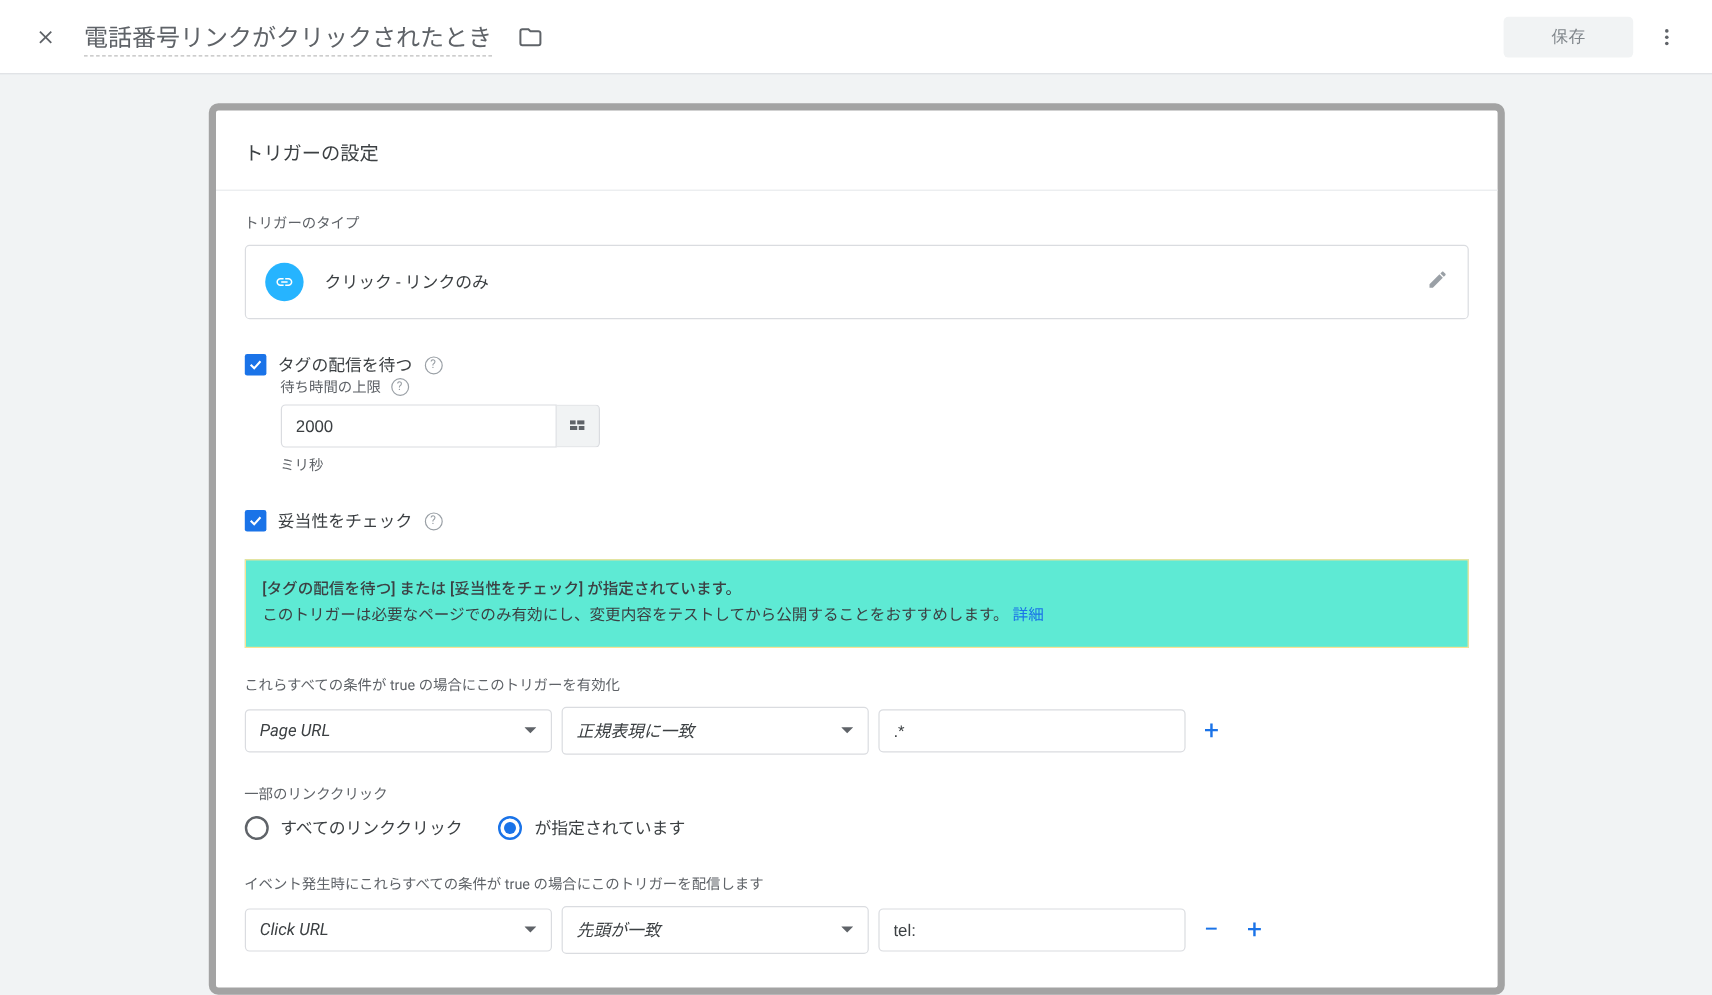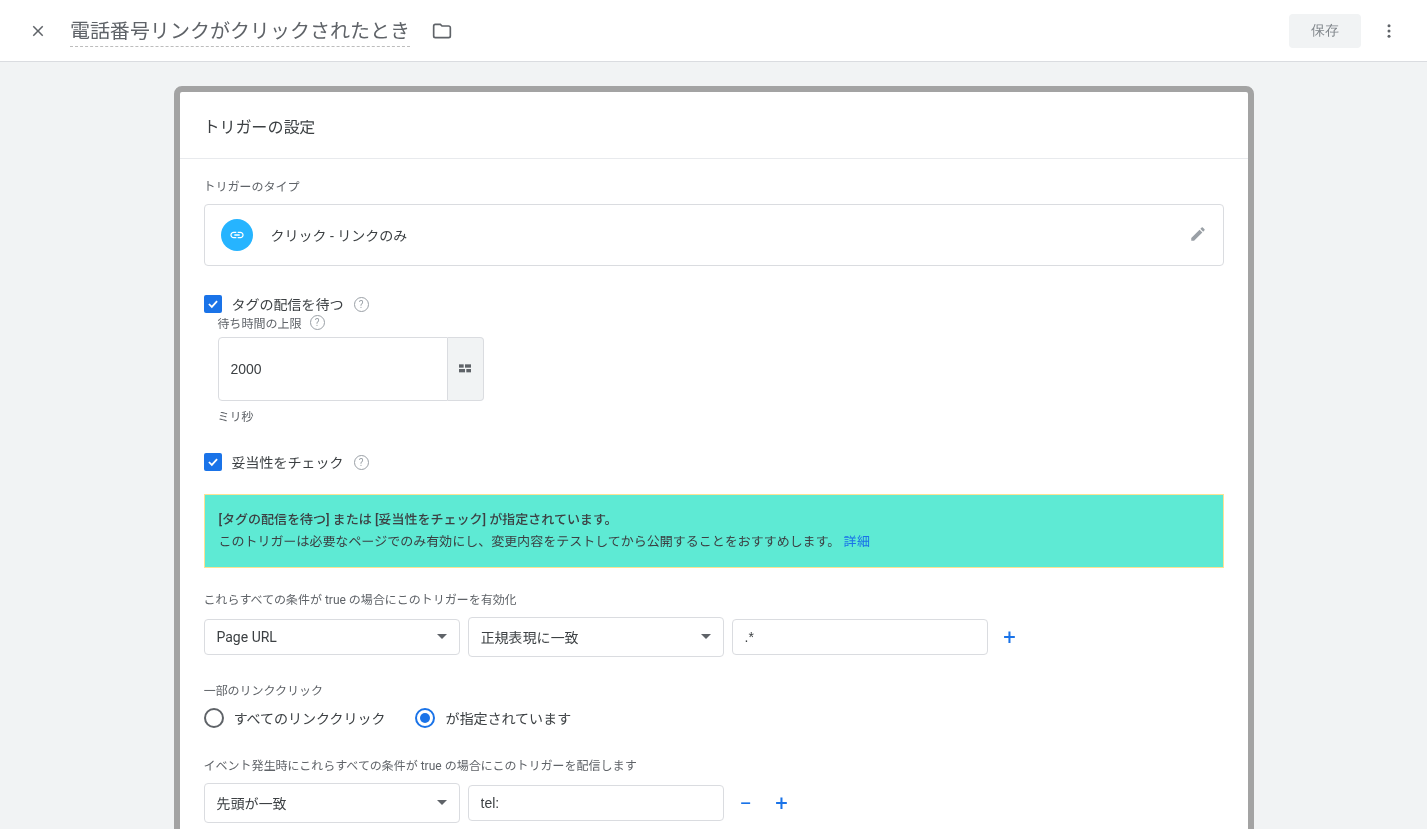--- a/index.html
+++ b/index.html
@@ -36,21 +36,21 @@
     display: flex; align-items: center; justify-content: center;
     cursor: pointer; color: #5f6368;
   }
   .folder-btn svg { width: 20px; height: 20px; }
   .spacer { flex: 1; }
   .save-btn {
     background: #f1f3f4;
     color: #80868b;
     border: none;
     border-radius: 4px;
-    padding: 8px 22px;
+    padding: 8px 40px;
     font-size: 14px;
     cursor: pointer;
     margin-right: 10px;
   }
   .more-btn {
     width: 36px; height: 36px;
     display: flex; align-items: center; justify-content: center;
     cursor: pointer; color: #5f6368;
   }
   .more-btn svg { width: 18px; height: 18px; }
@@ -122,40 +122,40 @@
     width: 15px; height: 15px;
     border: 1.5px solid #9aa0a6;
     border-radius: 50%;
     display: flex; align-items: center; justify-content: center;
     font-size: 10px; color: #9aa0a6;
     cursor: pointer;
     flex-shrink: 0;
   }
 
   .indent {
-    margin-left: 14px;
+    margin-left: 30px;
     margin-bottom: 28px;
   }
   .field-label {
     font-size: 12px;
     color: #5f6368;
     margin-bottom: 6px;
     display: flex;
     align-items: center;
     gap: 8px;
   }
   .input-row {
     display: flex;
     align-items: stretch;
     margin-bottom: 6px;
   }
   .text-input {
     border: 1px solid #dadce0;
     border-radius: 4px 0 0 4px;
-    padding: 23px 12px;
+    padding: 9px 12px;
     font-size: 14px;
     width: 230px;
     color: #3c4043;
   }
   .input-addon {
     border: 1px solid #dadce0;
     border-left: none;
     border-radius: 0 4px 4px 0;
     background: #f1f3f4;
     width: 36px;
@@ -184,20 +184,21 @@
     border: 1px solid #dadce0;
     border-radius: 4px;
     padding: 9px 12px;
     font-size: 14px;
     color: #3c4043;
     background: #fff;
     display: flex;
     align-items: center;
     justify-content: space-between;
     cursor: pointer;
+    font-style: italic;
   }
   .dropdown svg { width: 10px; height: 10px; fill: #5f6368; }
   .plain-input {
     border: 1px solid #dadce0;
     border-radius: 4px;
     padding: 9px 12px;
     font-size: 14px;
     color: #3c4043;
   }
   .condition-row {
@@ -361,20 +362,26 @@
         </div>
         <div class="radio-option">
           <div class="radio checked"></div>
           <span class="radio-label">が指定されています</span>
         </div>
       </div>
 
       <div class="section-label">イベント発生時にこれらすべての条件が true の場合にこのトリガーを配信します</div>
       <div class="condition-row" style="margin-bottom:0;">
         <div class="dropdown">
+          <span>Click URL</span>
+          <svg viewBox="0 0 10 10">
+              <path d="M0 2 L5 7 L10 2 Z"></path>
+            </svg>
+        </div>
+        <div class="dropdown">
           <span>先頭が一致</span>
           <svg viewBox="0 0 10 10">
               <path d="M0 2 L5 7 L10 2 Z"></path>
             </svg>
         </div>
         <input class="plain-input" value="tel:" style="">
         <div class="row-action">−</div>
         <div class="row-action">+</div>
       </div>
 

